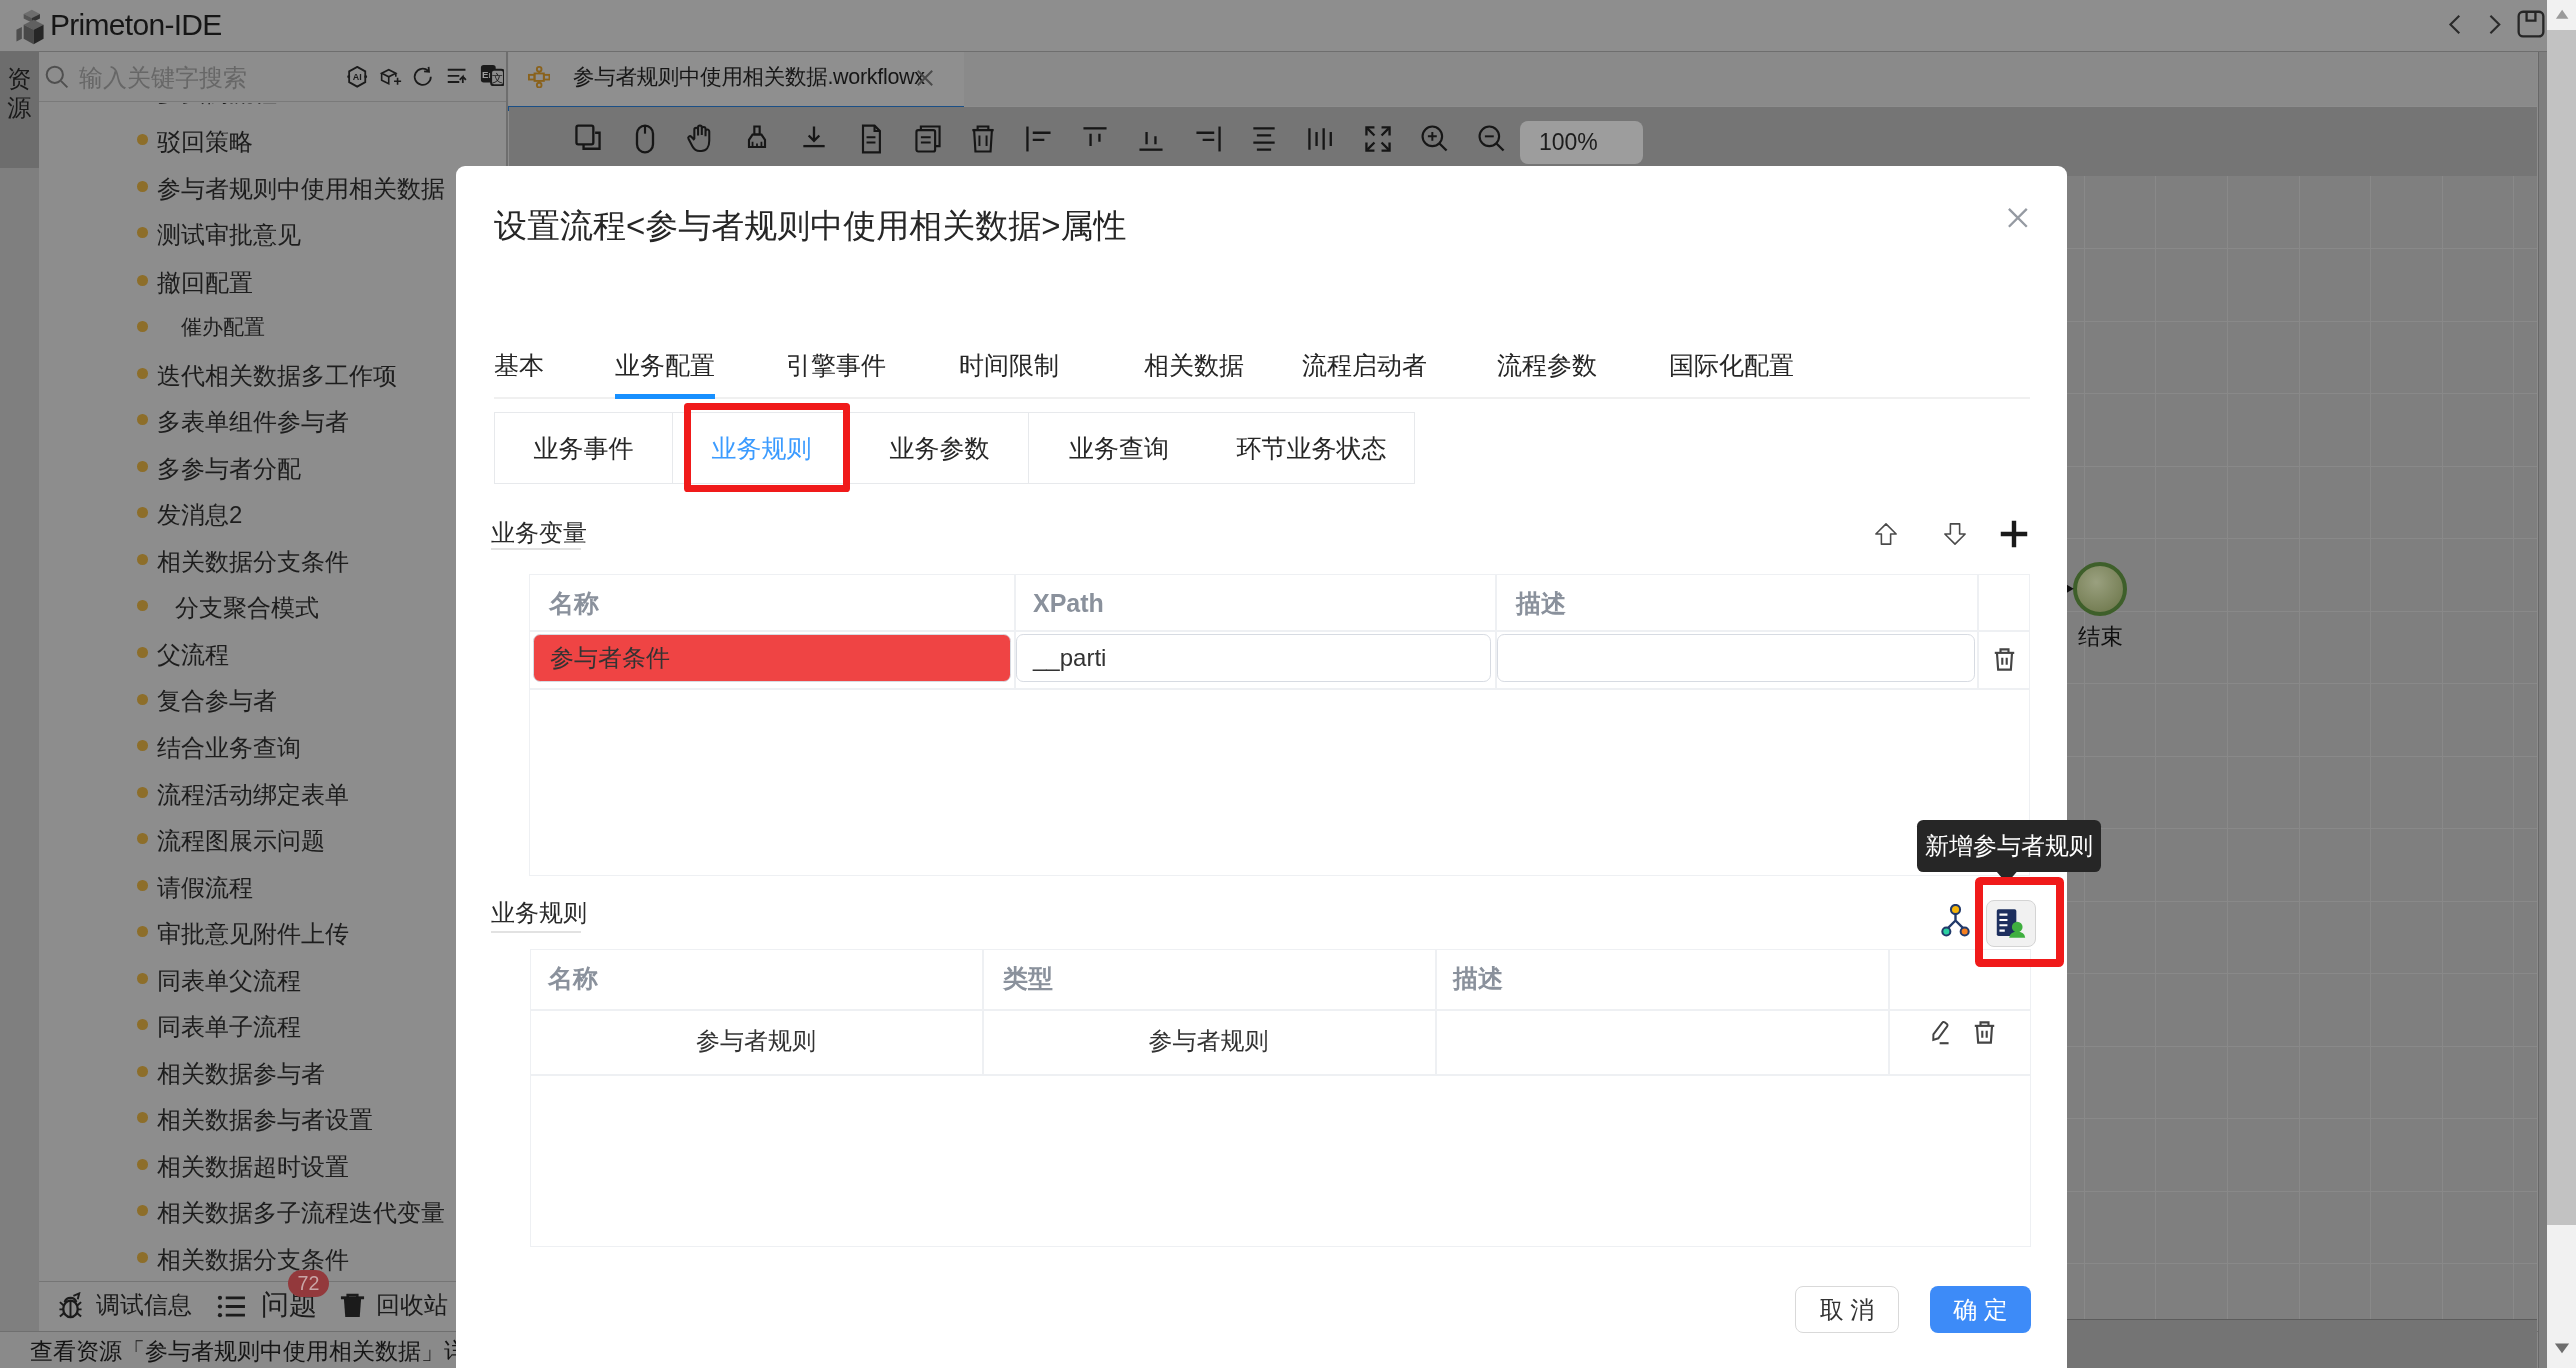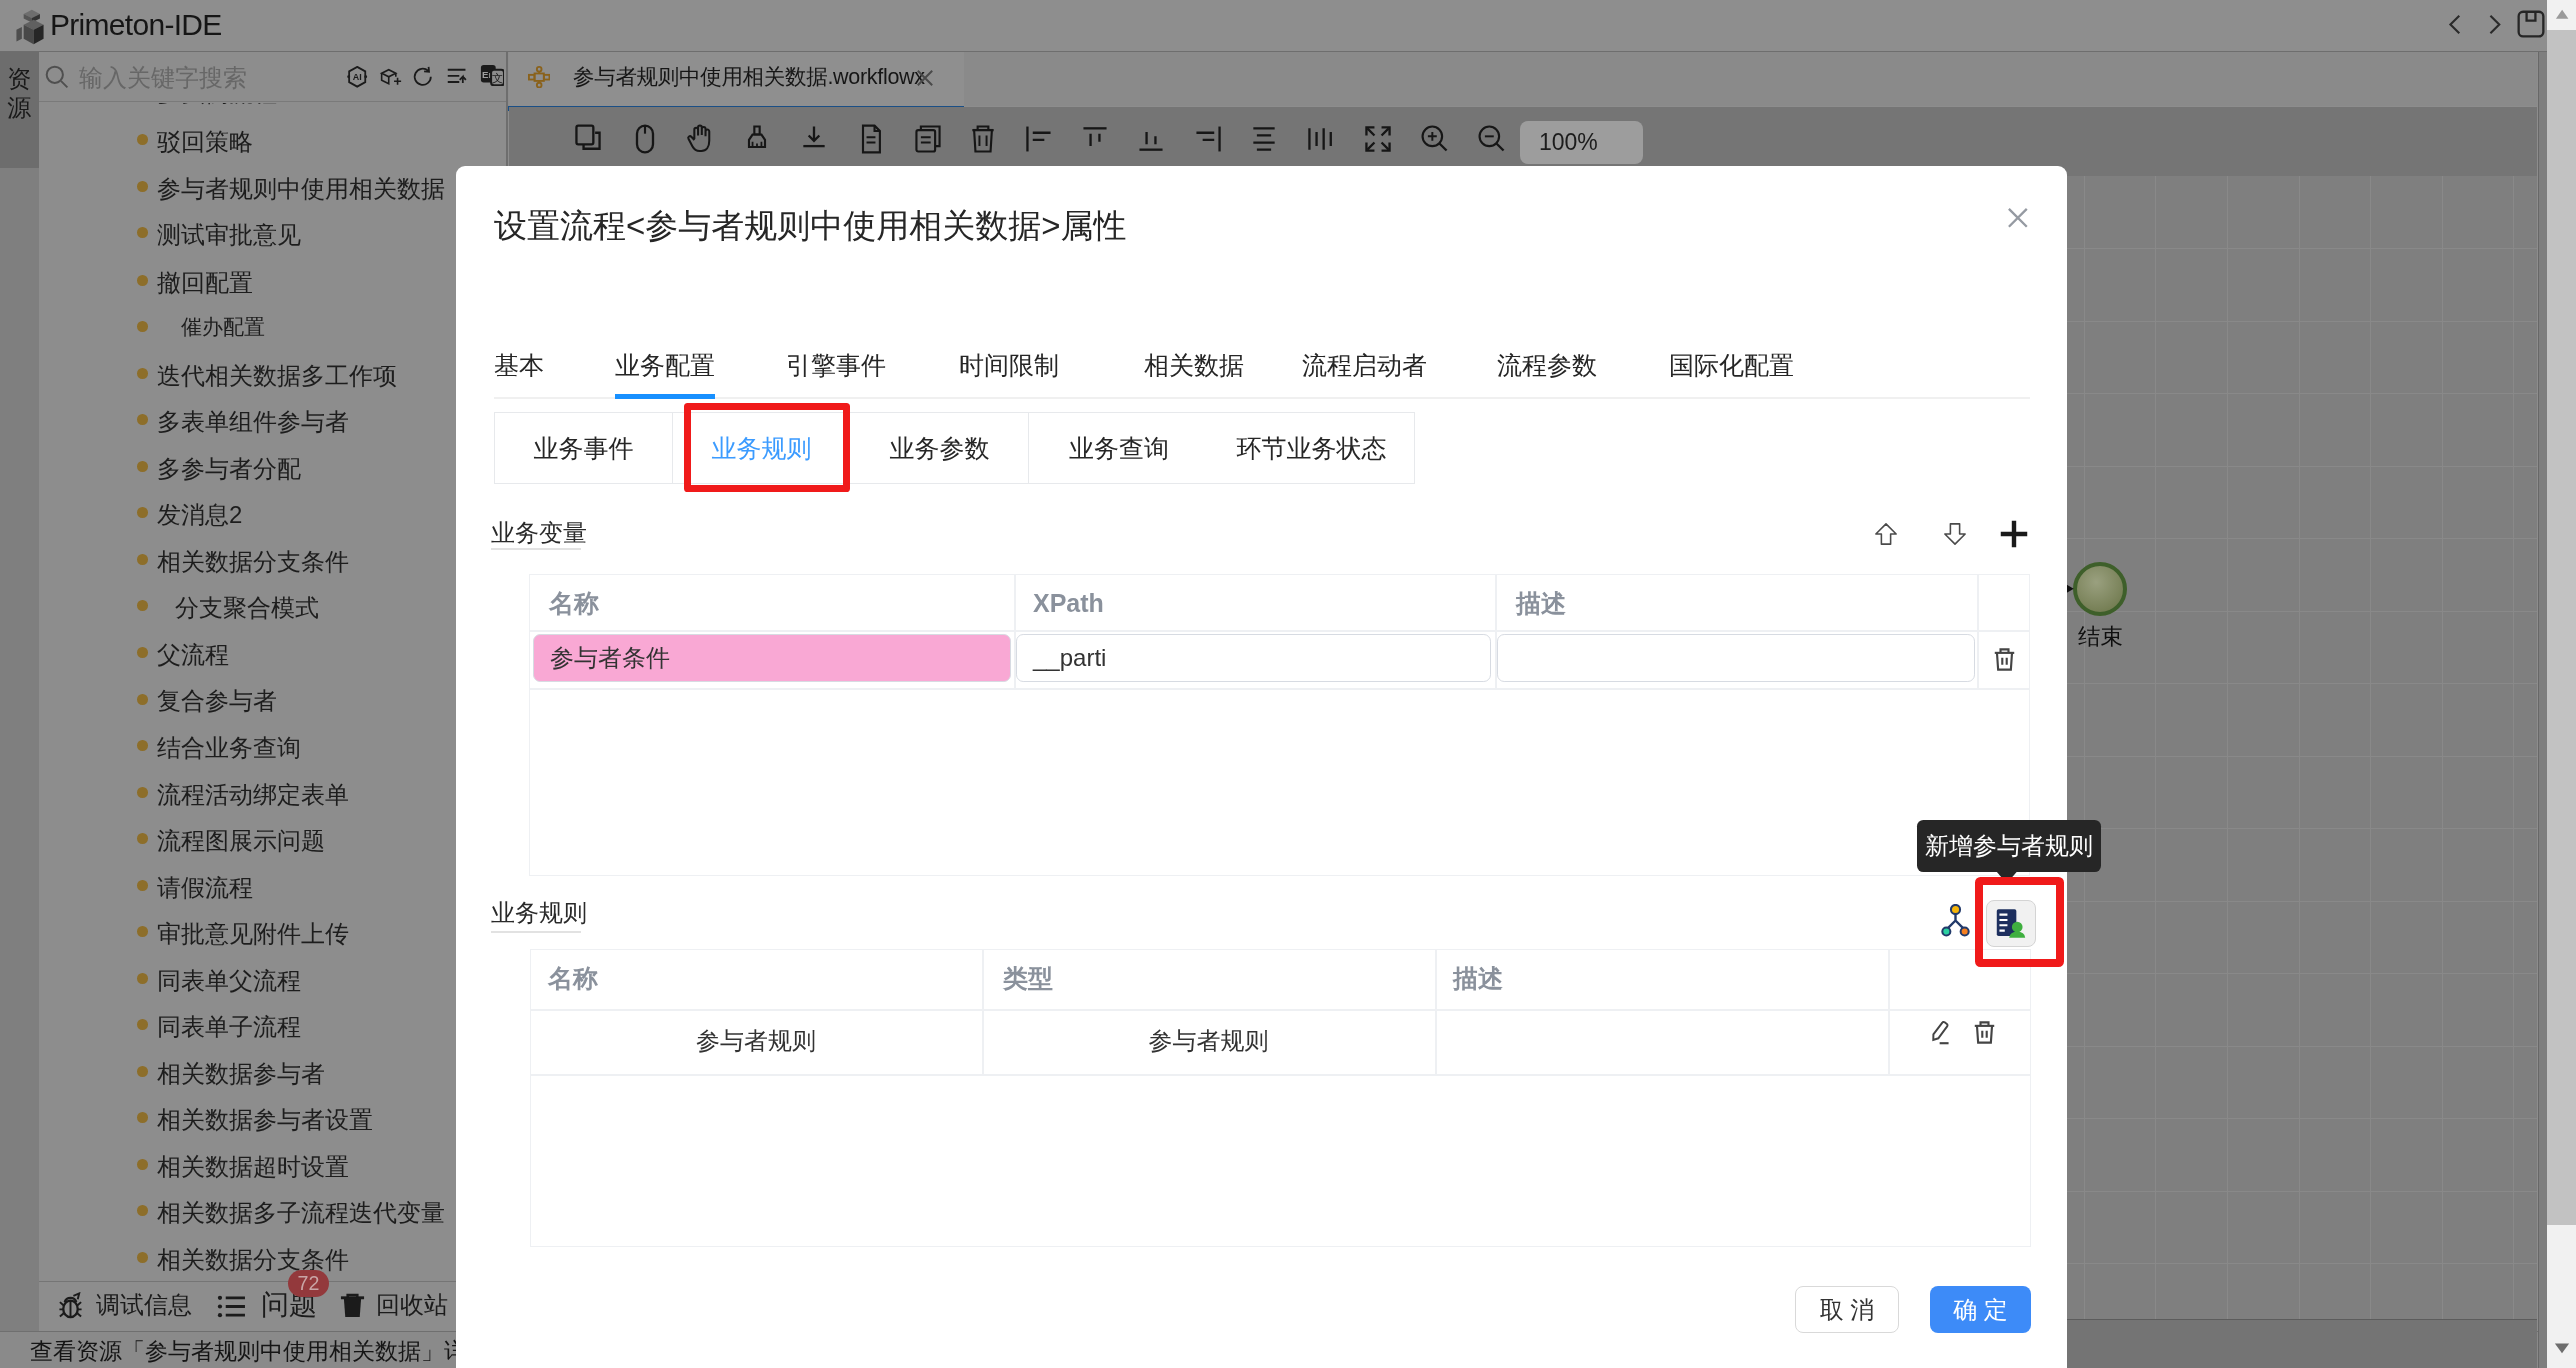--- a/index.html
+++ b/index.html
@@ -338,21 +338,21 @@
     </svg>
 <div style="position:absolute;left:73px;top:408px;width:1501px;height:302px;border:1.8px solid #eef0f3;"></div>
 <div style="position:absolute;left:558px;top:408px;width:1.8px;height:115px;background:#eef0f3;"></div>
 <div style="position:absolute;left:1039px;top:408px;width:1.8px;height:115px;background:#eef0f3;"></div>
 <div style="position:absolute;left:1521px;top:408px;width:1.8px;height:115px;background:#eef0f3;"></div>
 <div style="position:absolute;left:73px;top:464px;width:1501px;height:1.8px;background:#eef0f3;"></div>
 <div style="position:absolute;left:73px;top:522px;width:1501px;height:1.8px;background:#eef0f3;"></div>
 <div style="position:absolute;left:93px;top:412px;height:50px;display:flex;align-items:center;font-size:25px;color:#8a919c;font-weight:600;white-space:nowrap;">名称</div>
 <div style="position:absolute;left:577px;top:412px;height:50px;display:flex;align-items:center;font-size:25px;color:#8a919c;font-weight:600;white-space:nowrap;">XPath</div>
 <div style="position:absolute;left:1060px;top:412px;height:50px;display:flex;align-items:center;font-size:25px;color:#8a919c;font-weight:600;white-space:nowrap;">描述</div>
-<div style="position:absolute;left:77px;top:468px;width:478px;height:48px;background:#f9a8d4;border:1.8px solid #d7dbe2;border-radius:7.2px;display:flex;align-items:center;padding-left:16px;font-size:24px;color:#333;">参与者条件</div>
+<div style="position:absolute;left:77px;top:468px;width:478px;height:48px;background:#ef4444;border:1.8px solid #d7dbe2;border-radius:7.2px;display:flex;align-items:center;padding-left:16px;font-size:24px;color:#333;">参与者条件</div>
 <div style="position:absolute;left:560px;top:468px;width:475px;height:48px;background:#fff;border:1.8px solid #d7dbe2;border-radius:7.2px;display:flex;align-items:center;padding-left:16px;font-size:24px;color:#333;">__parti</div>
 <div style="position:absolute;left:1041px;top:468px;width:478px;height:48px;background:#fff;border:1.8px solid #d7dbe2;border-radius:7.2px;display:flex;align-items:center;padding-left:16px;font-size:24px;color:#333;"></div>
 <svg style="position:absolute;left:1537px;top:481px" width="23" height="25" viewBox="0 0 26 28" fill="none">
       <path d="M2 6.5 h22" stroke="#444" stroke-width="2.4"></path>
       <path d="M8.5 6 V2.5 h9 V6" stroke="#444" stroke-width="2.4"></path>
       <path d="M4.5 6.5 l1.3 19 h14.4 l1.3-19" stroke="#444" stroke-width="2.4"></path>
       <path d="M10.5 12 v8 M15.5 12 v8" stroke="#444" stroke-width="2.4"></path>
     </svg>
 <div style="position:absolute;left:35px;top:731px;font-size:24px;color:#2a2a2a;">业务规则</div>
 <div style="position:absolute;left:35px;top:765px;width:90px;height:1.8px;background:#e2e2e2;"></div>

